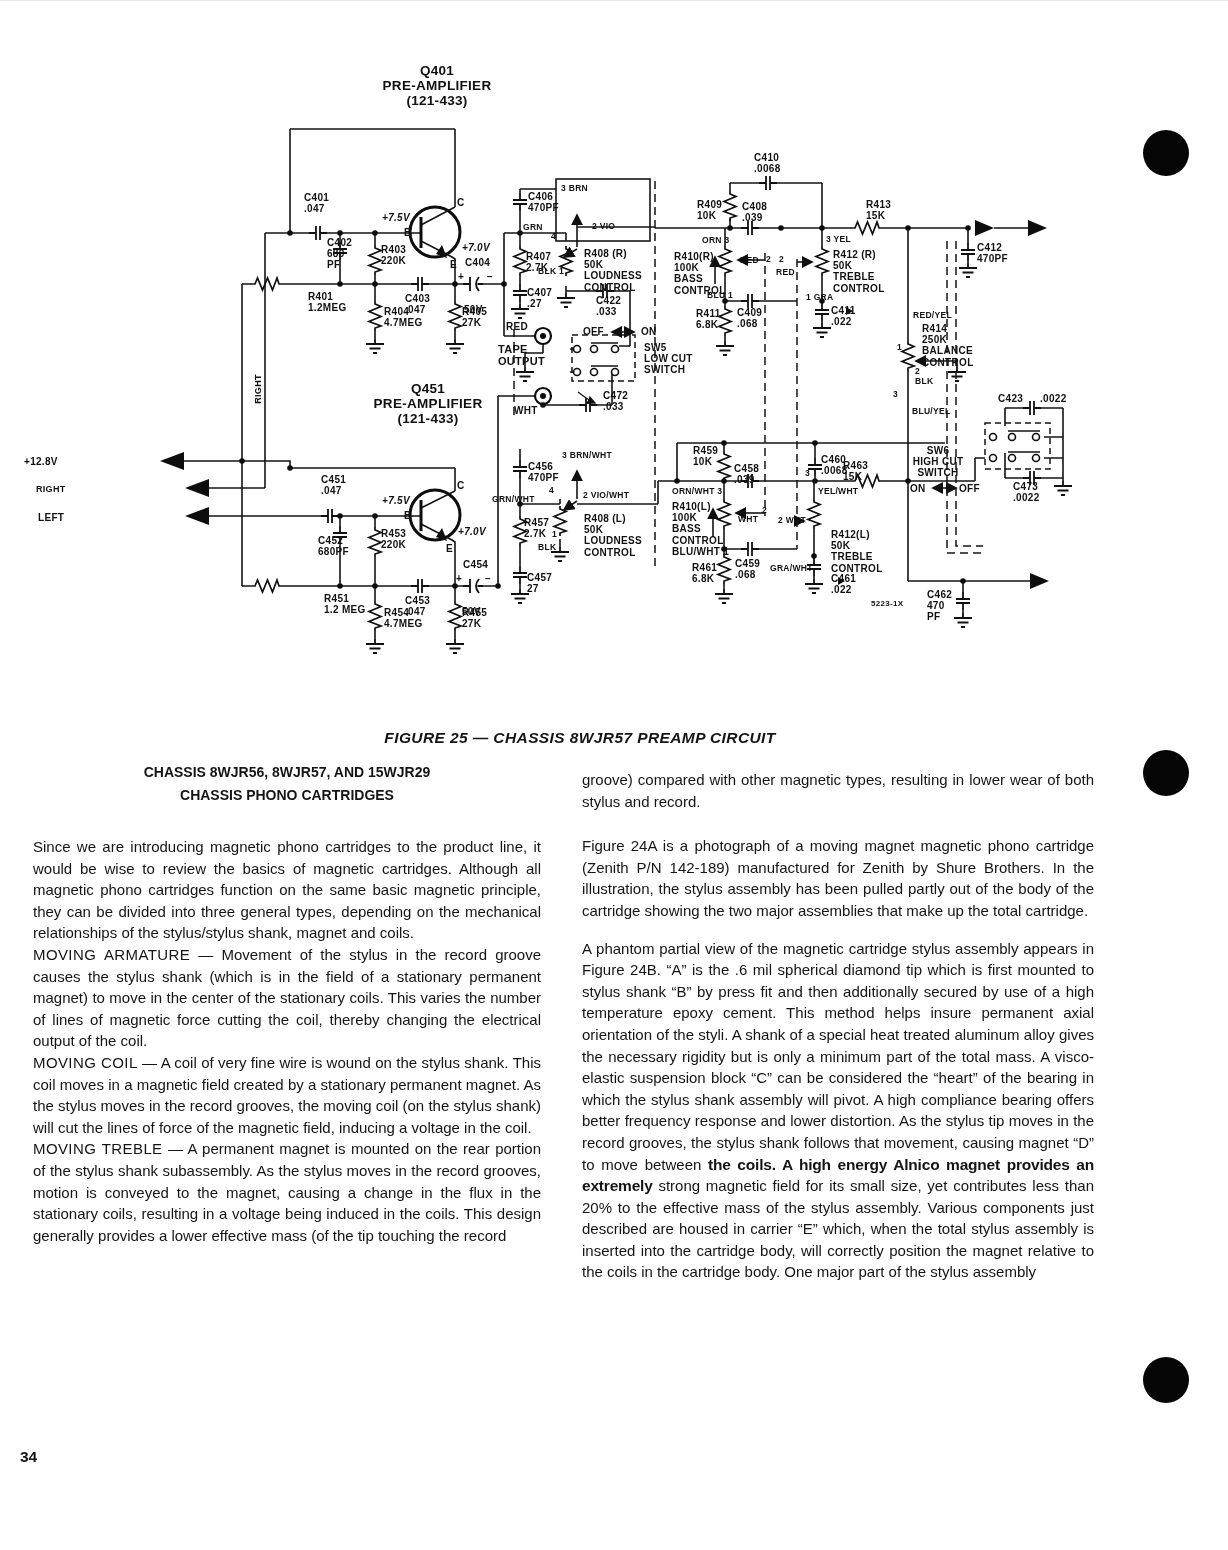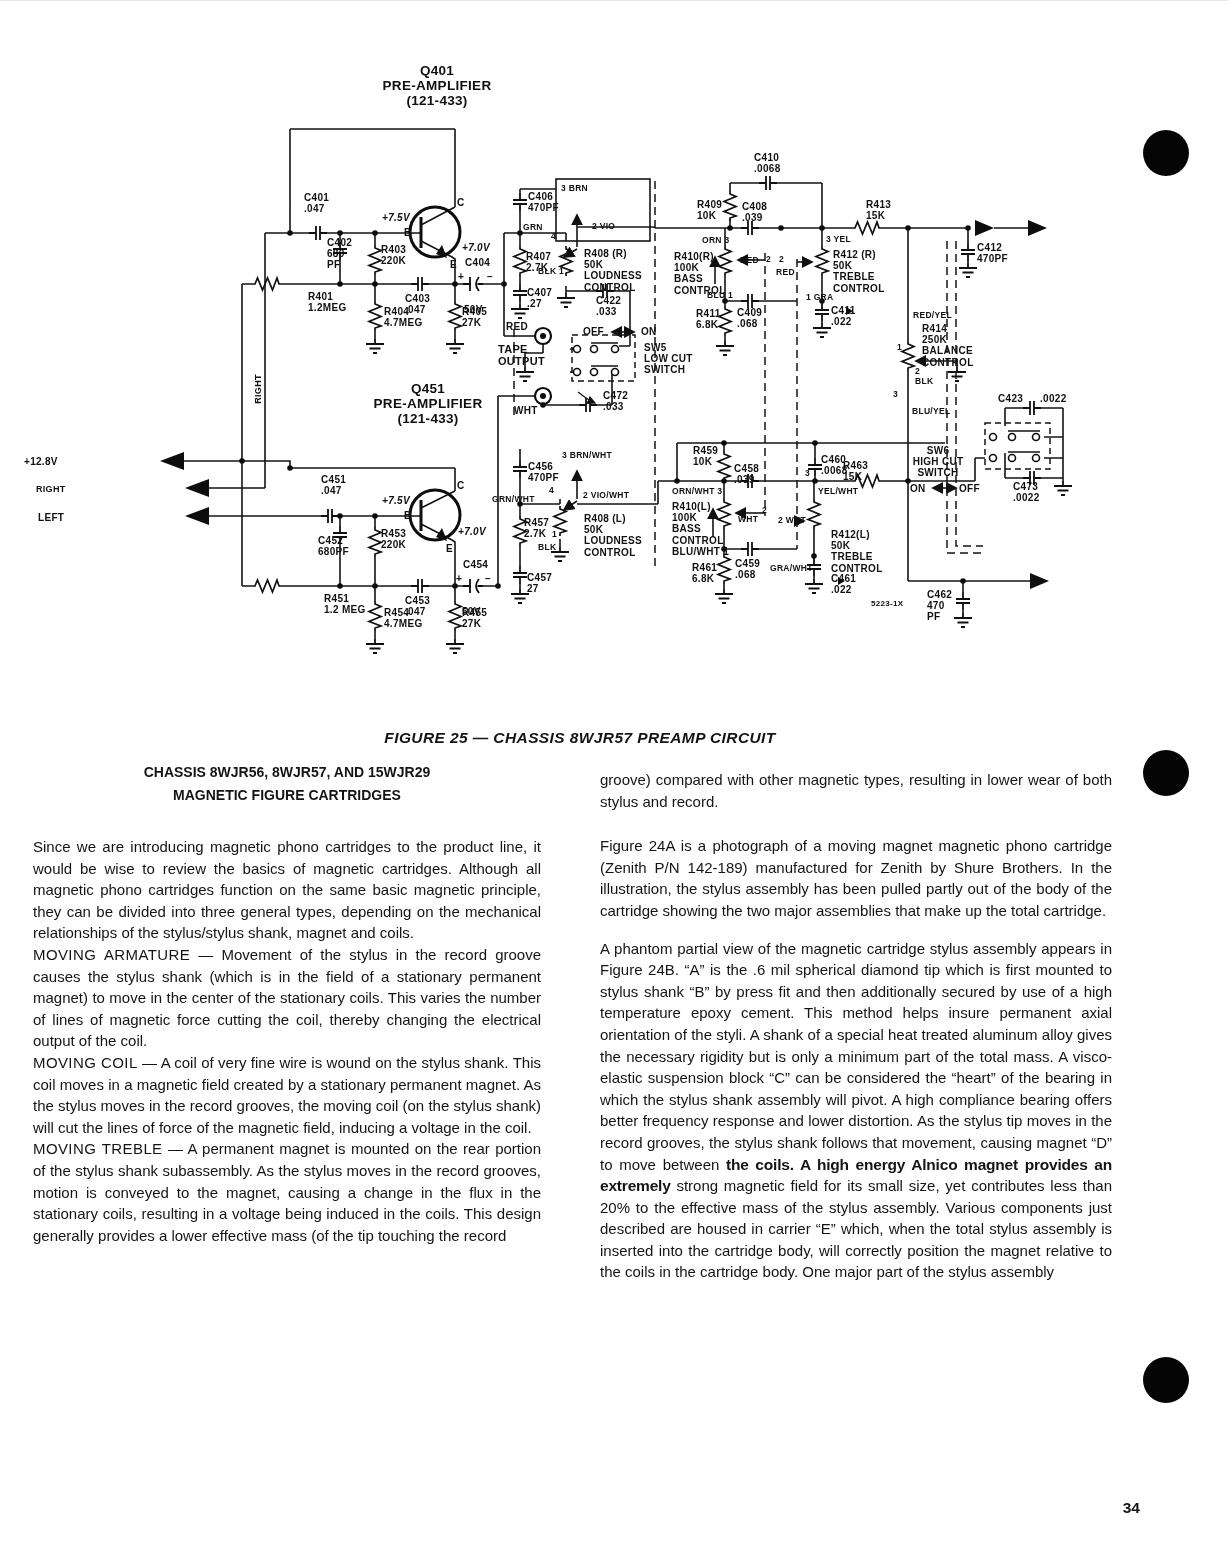--- a/index.html
+++ b/index.html
@@ -5,32 +5,32 @@
   html,body{margin:0;padding:0;background:#e8e8e4;}
   .page{position:relative;width:1228px;height:1550px;background:#ffffff;margin:1px auto;
         font-family:"Liberation Sans",sans-serif;color:#141414;overflow:hidden;}
   .punch{position:absolute;width:46px;height:46px;border-radius:50%;background:#050505;}
   svg.schem{position:absolute;left:0;top:0;}
   svg.schem text{font-family:"Liberation Sans",sans-serif;font-weight:700;fill:#101010;letter-spacing:.3px;}
   .caption{position:absolute;left:20px;top:728px;width:1120px;text-align:center;
            font-style:italic;font-weight:600;font-size:15.5px;letter-spacing:.4px;}
   .col{position:absolute;top:760px;}
   .col-left{left:33px;width:508px;}
-  .col-right{left:600px;width:512px;}
+  .col-right{left:582px;width:512px;}
   .heading{text-align:center;font-size:14px;font-weight:700;line-height:23px;margin:0;}
   .col p{font-size:15px;line-height:21.6px;text-align:justify;margin:0;}
   .col-left .p1{margin-top:29px;}
   .sec{margin-top:36px;}
   .term{letter-spacing:.4px;}
   .col-right .rp1{margin-top:8px;}
   .col-right .rp2{margin-top:23px;}
   .col-right .rheading{margin-top:16px;}
   .col-right .rp3{margin-top:15px;}
   .distort{font-weight:700;letter-spacing:-.2px;font-size:15.5px;}
-  .pagenum{position:absolute;left:20px;top:1498px;width:1120px;text-align:right;
+  .pagenum{position:absolute;left:20px;top:1447px;width:1120px;text-align:left;
            font-size:15.5px;font-weight:700;}
 </style>
 </head>
 <body>
 
 <div class="page">
 
   <div class="punch" style="left:1143px;top:129px;"></div>
   <div class="punch" style="left:1143px;top:749px;"></div>
   <div class="punch" style="left:1143px;top:1356px;"></div>
@@ -411,21 +411,21 @@
         <text x="927" y="597" font-size="10"><tspan x="927" dy="0">C462</tspan><tspan x="927" dy="1.12em">470</tspan><tspan x="927" dy="1.12em">PF</tspan></text>
         <text x="871" y="605" font-size="8"><tspan x="871" dy="0">5223-1X</tspan></text>
       </g>
   </svg>
 
   <div class="caption">FIGURE 25 — CHASSIS 8WJR57 PREAMP CIRCUIT</div>
 
   <div class="col col-left">
     <h3 class="heading">
       <div>CHASSIS 8WJR56, 8WJR57, AND 15WJR29</div>
-      <div>MAGNETIC FIGURE CARTRIDGES</div>
+      <div>CHASSIS PHONO CARTRIDGES</div>
     </h3>
     <p class="p1">Since we are introducing magnetic phono cartridges to the product line, it would be wise to review the basics of magnetic cartridges. Although all magnetic phono cartridges function on the same basic magnetic principle, they can be divided into three general types, depending on the mechanical relationships of the stylus/stylus shank, magnet and coils.</p>
     <p class="sec">
       <span class="term">MOVING ARMATURE</span>
       <span>— Movement of the stylus in the record groove causes the stylus shank (which is in the field of a stationary permanent magnet) to move in the center of the stationary coils. This varies the number of lines of magnetic force cutting the coil, thereby changing the electrical output of the coil.</span>
     </p>
     <p class="sec">
       <span class="term">MOVING COIL</span>
       <span>— A coil of very fine wire is wound on the stylus shank. This coil moves in a magnetic field created by a stationary permanent magnet. As the stylus moves in the record grooves, the moving coil (on the stylus shank) will cut the lines of force of the magnetic field, inducing a voltage in the coil.</span>
     </p>

